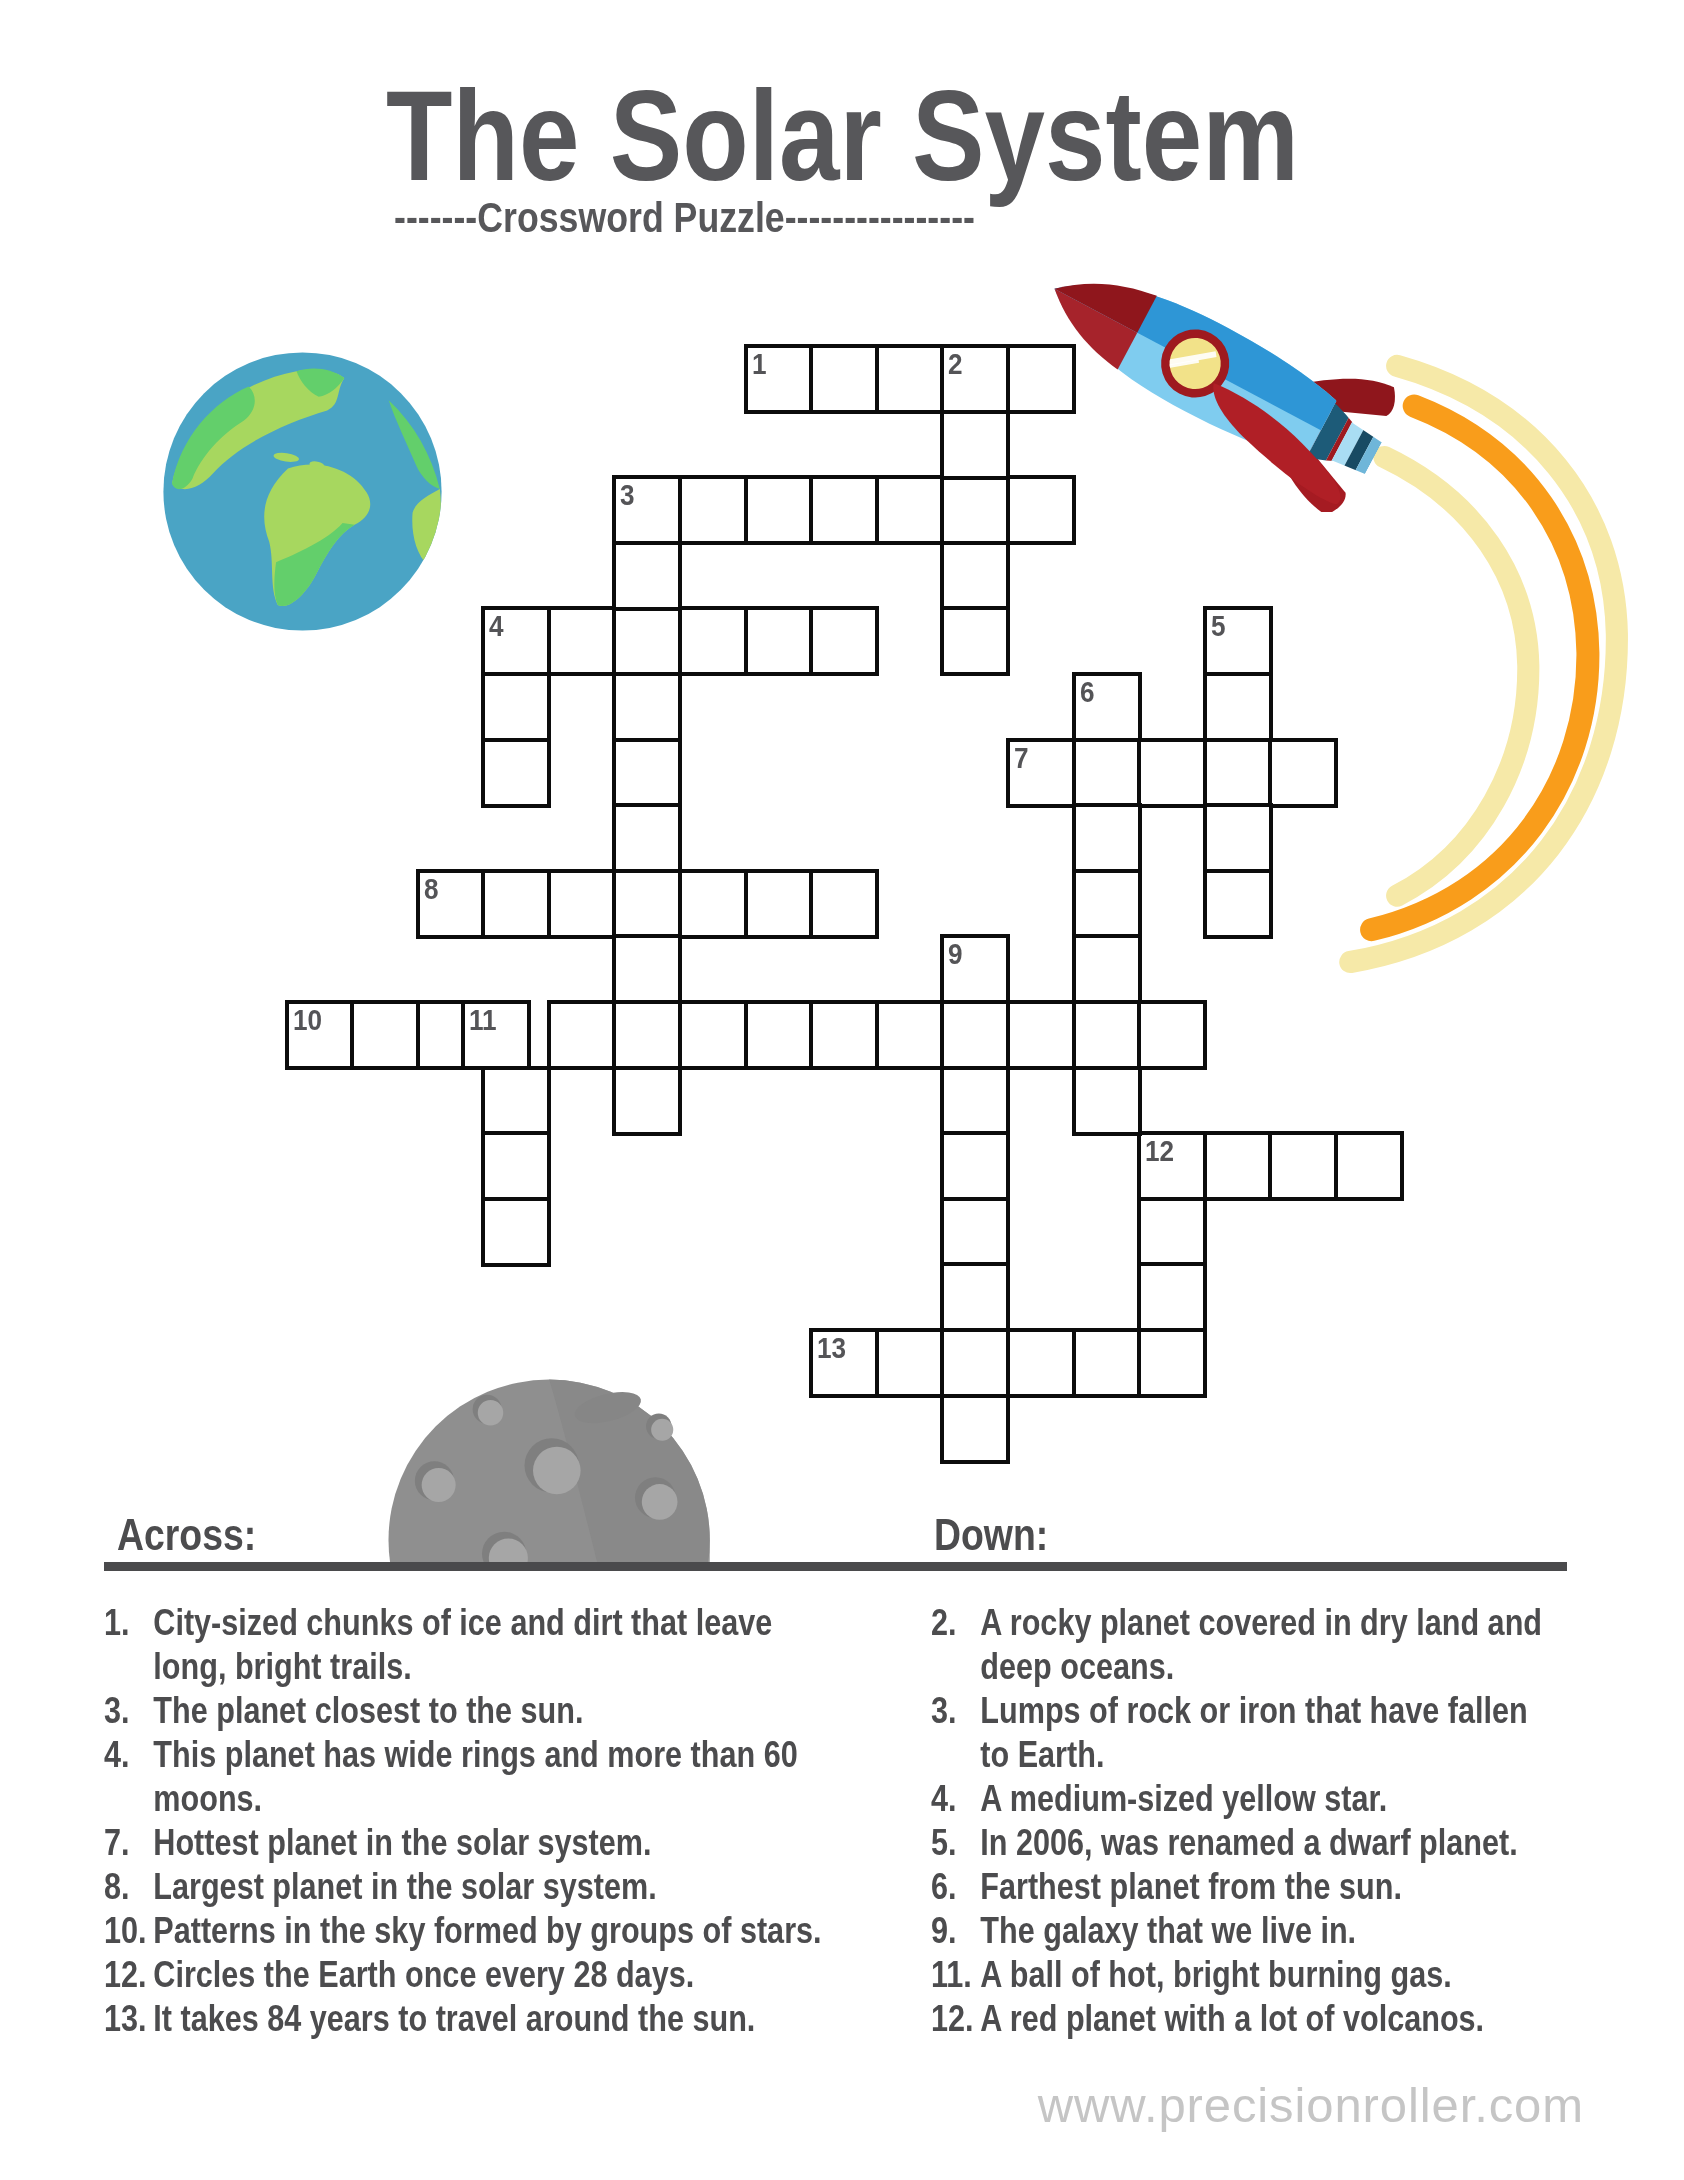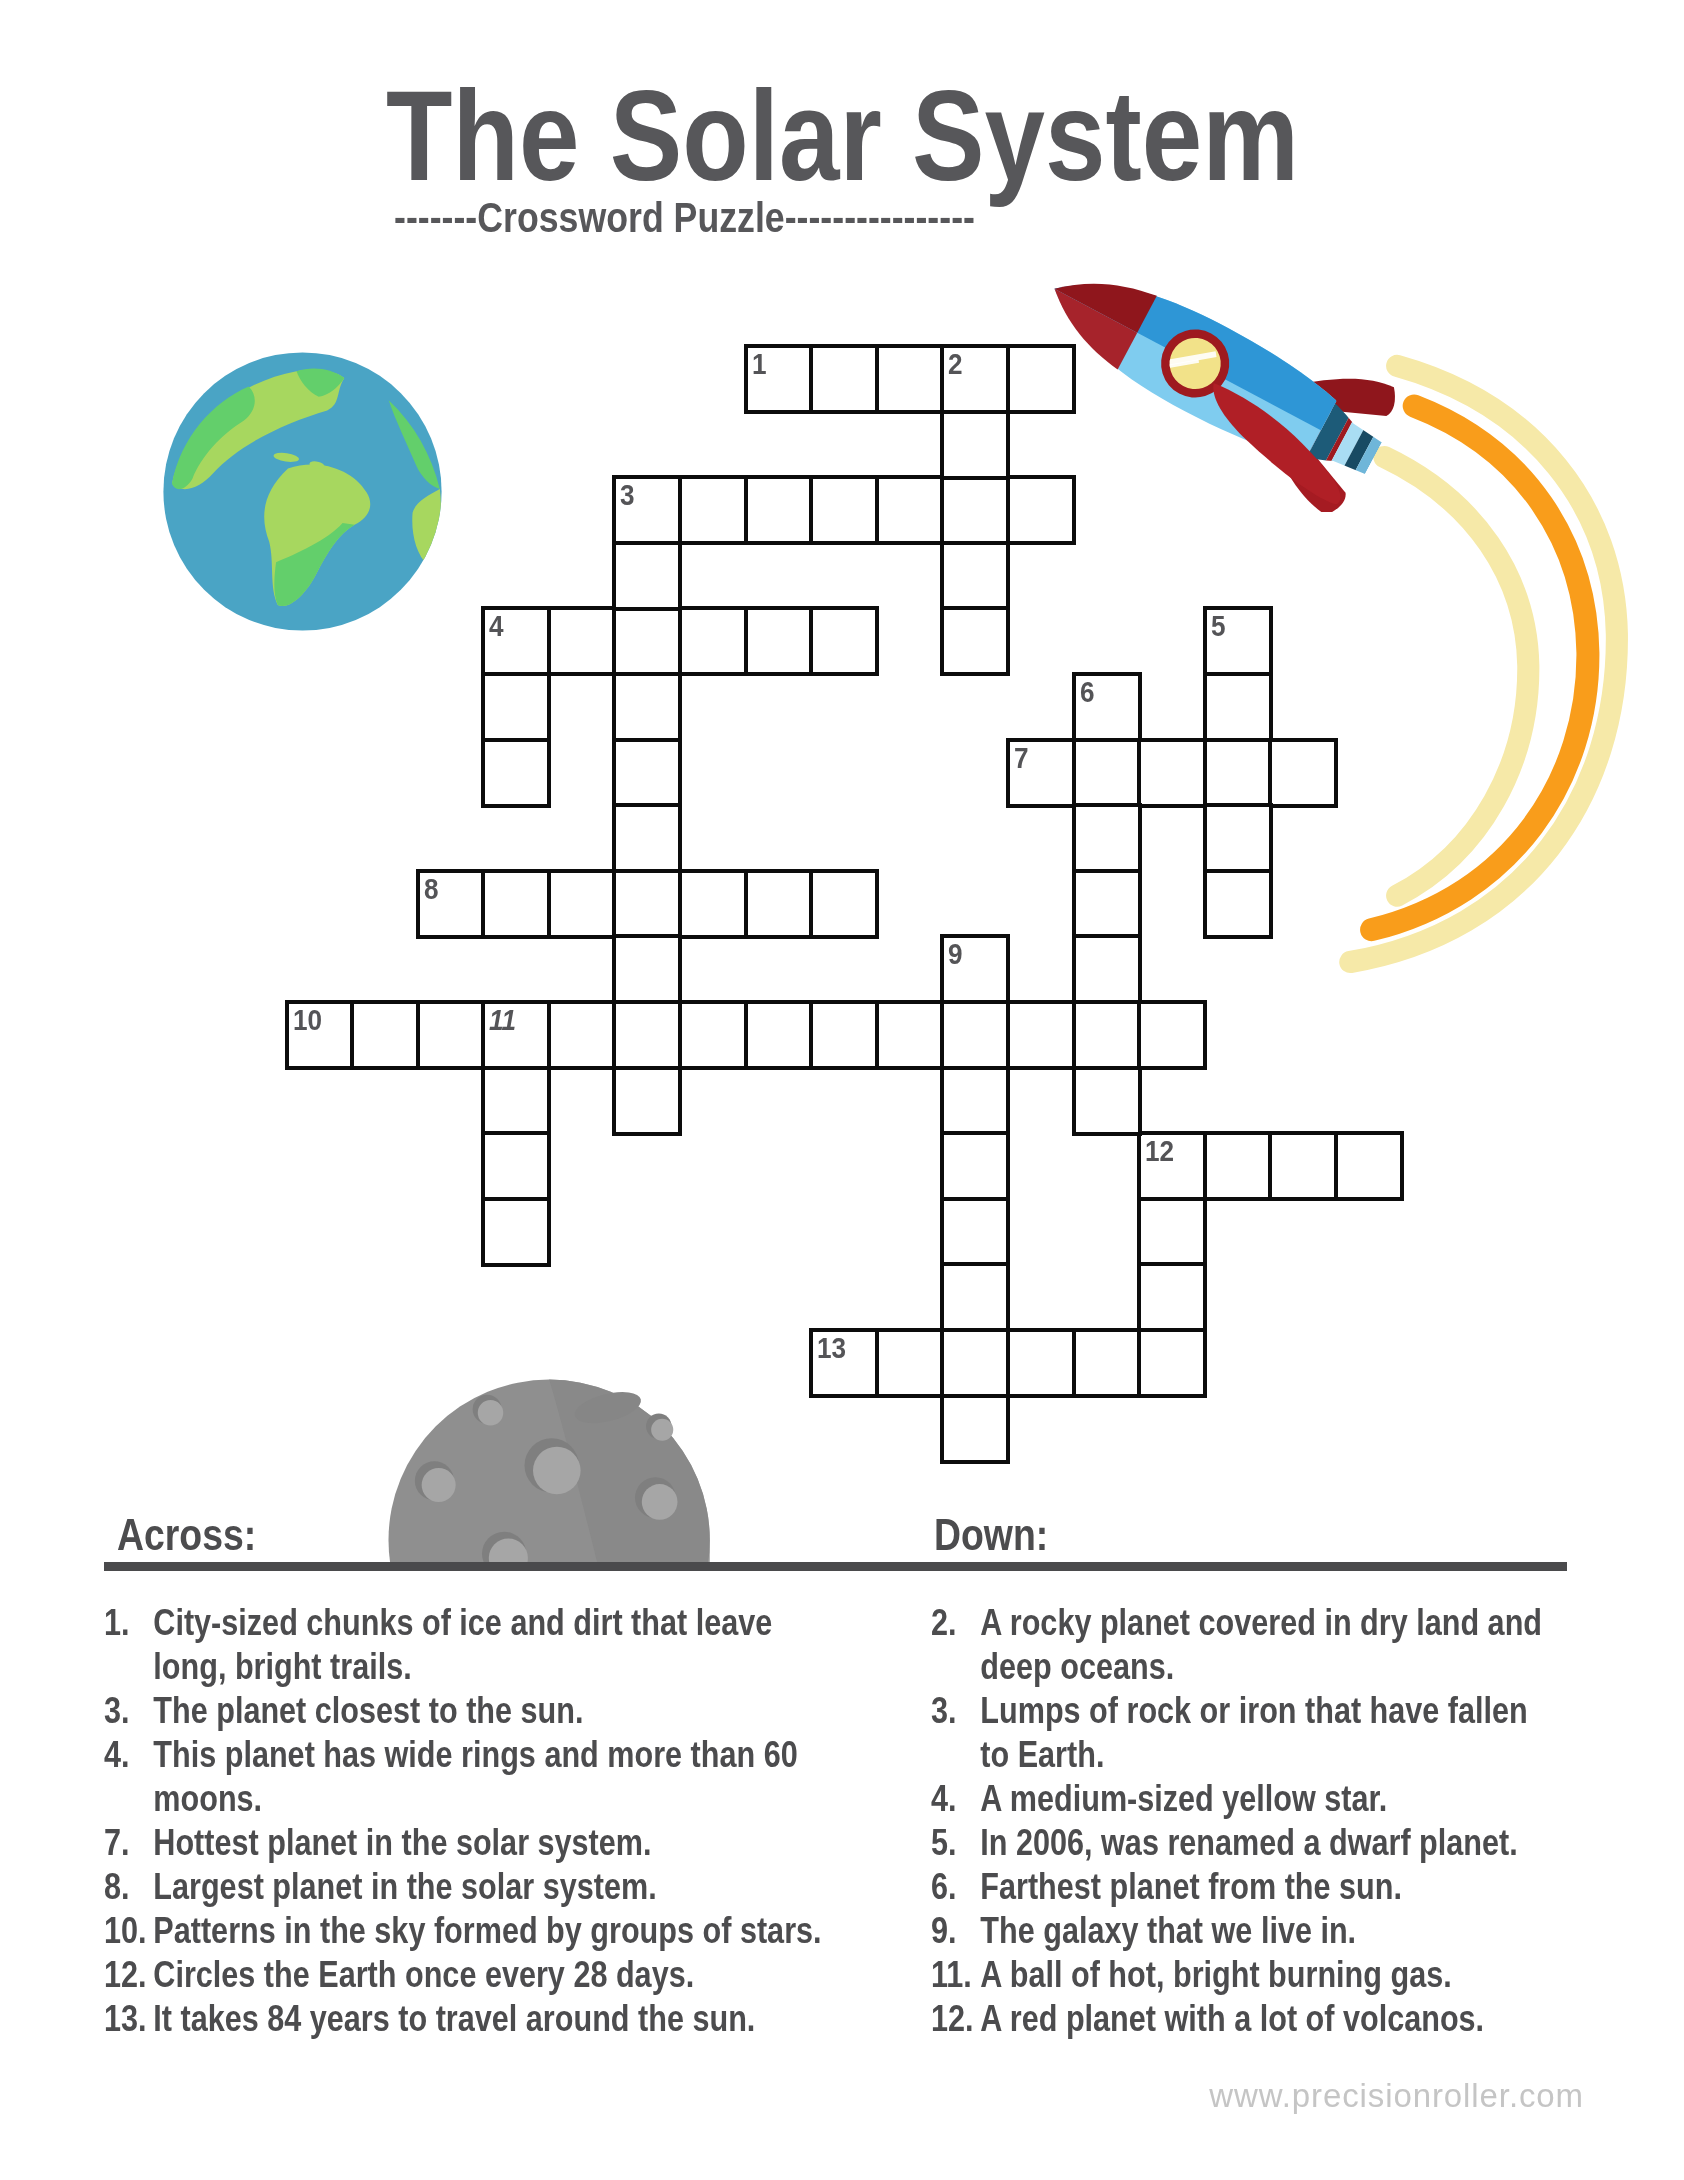--- a/index.html
+++ b/index.html
@@ -39,21 +39,21 @@
   .clue-col{
     position:absolute;top:1601px;font-size:36px;font-weight:bold;color:#4c4c4e;
     line-height:44px;transform:scaleX(0.85);transform-origin:0 0;z-index:7;
   }
   .clue{position:relative;padding-left:58px;}
   .clue .qnum{position:absolute;left:0;top:0;}
   .clue .qtext{white-space:pre-line;}
   
   .footer{
     position:absolute;top:2077px;right:101px;
-    font-size:33px;font-weight:normal;color:#c5c5c5;letter-spacing:0.9px;
+    font-size:49px;font-weight:normal;color:#c5c5c5;letter-spacing:0.9px;
   }
 </style>
 </head>
 <body>
 
 <div class="page">
 
   <div class="title">The Solar System</div>
   <div class="subtitle">-------Crossword Puzzle----------------</div>
 
@@ -164,21 +164,21 @@
       <div class="cell" style="left: 547px; top: 869px;"></div>
       <div class="cell" style="left: 612px; top: 869px;"></div>
       <div class="cell" style="left: 678px; top: 869px;"></div>
       <div class="cell" style="left: 744px; top: 869px;"></div>
       <div class="cell" style="left: 809px; top: 869px;"></div>
       <div class="cell" style="left: 285px; top: 1000px;">
         <span class="cnum">10</span>
       </div>
       <div class="cell" style="left: 350px; top: 1000px;"></div>
       <div class="cell" style="left: 416px; top: 1000px;"></div>
-      <div class="cell" style="left: 481px; top: 1000px; font-style: italic;">
+      <div class="cell" style="left: 461px; top: 1000px;">
         <span class="cnum">11</span>
       </div>
       <div class="cell" style="left: 547px; top: 1000px;"></div>
       <div class="cell" style="left: 612px; top: 1000px;"></div>
       <div class="cell" style="left: 678px; top: 1000px;"></div>
       <div class="cell" style="left: 744px; top: 1000px;"></div>
       <div class="cell" style="left: 809px; top: 1000px;"></div>
       <div class="cell" style="left: 875px; top: 1000px;"></div>
       <div class="cell" style="left: 940px; top: 1000px;"></div>
       <div class="cell" style="left: 1006px; top: 1000px;"></div>

